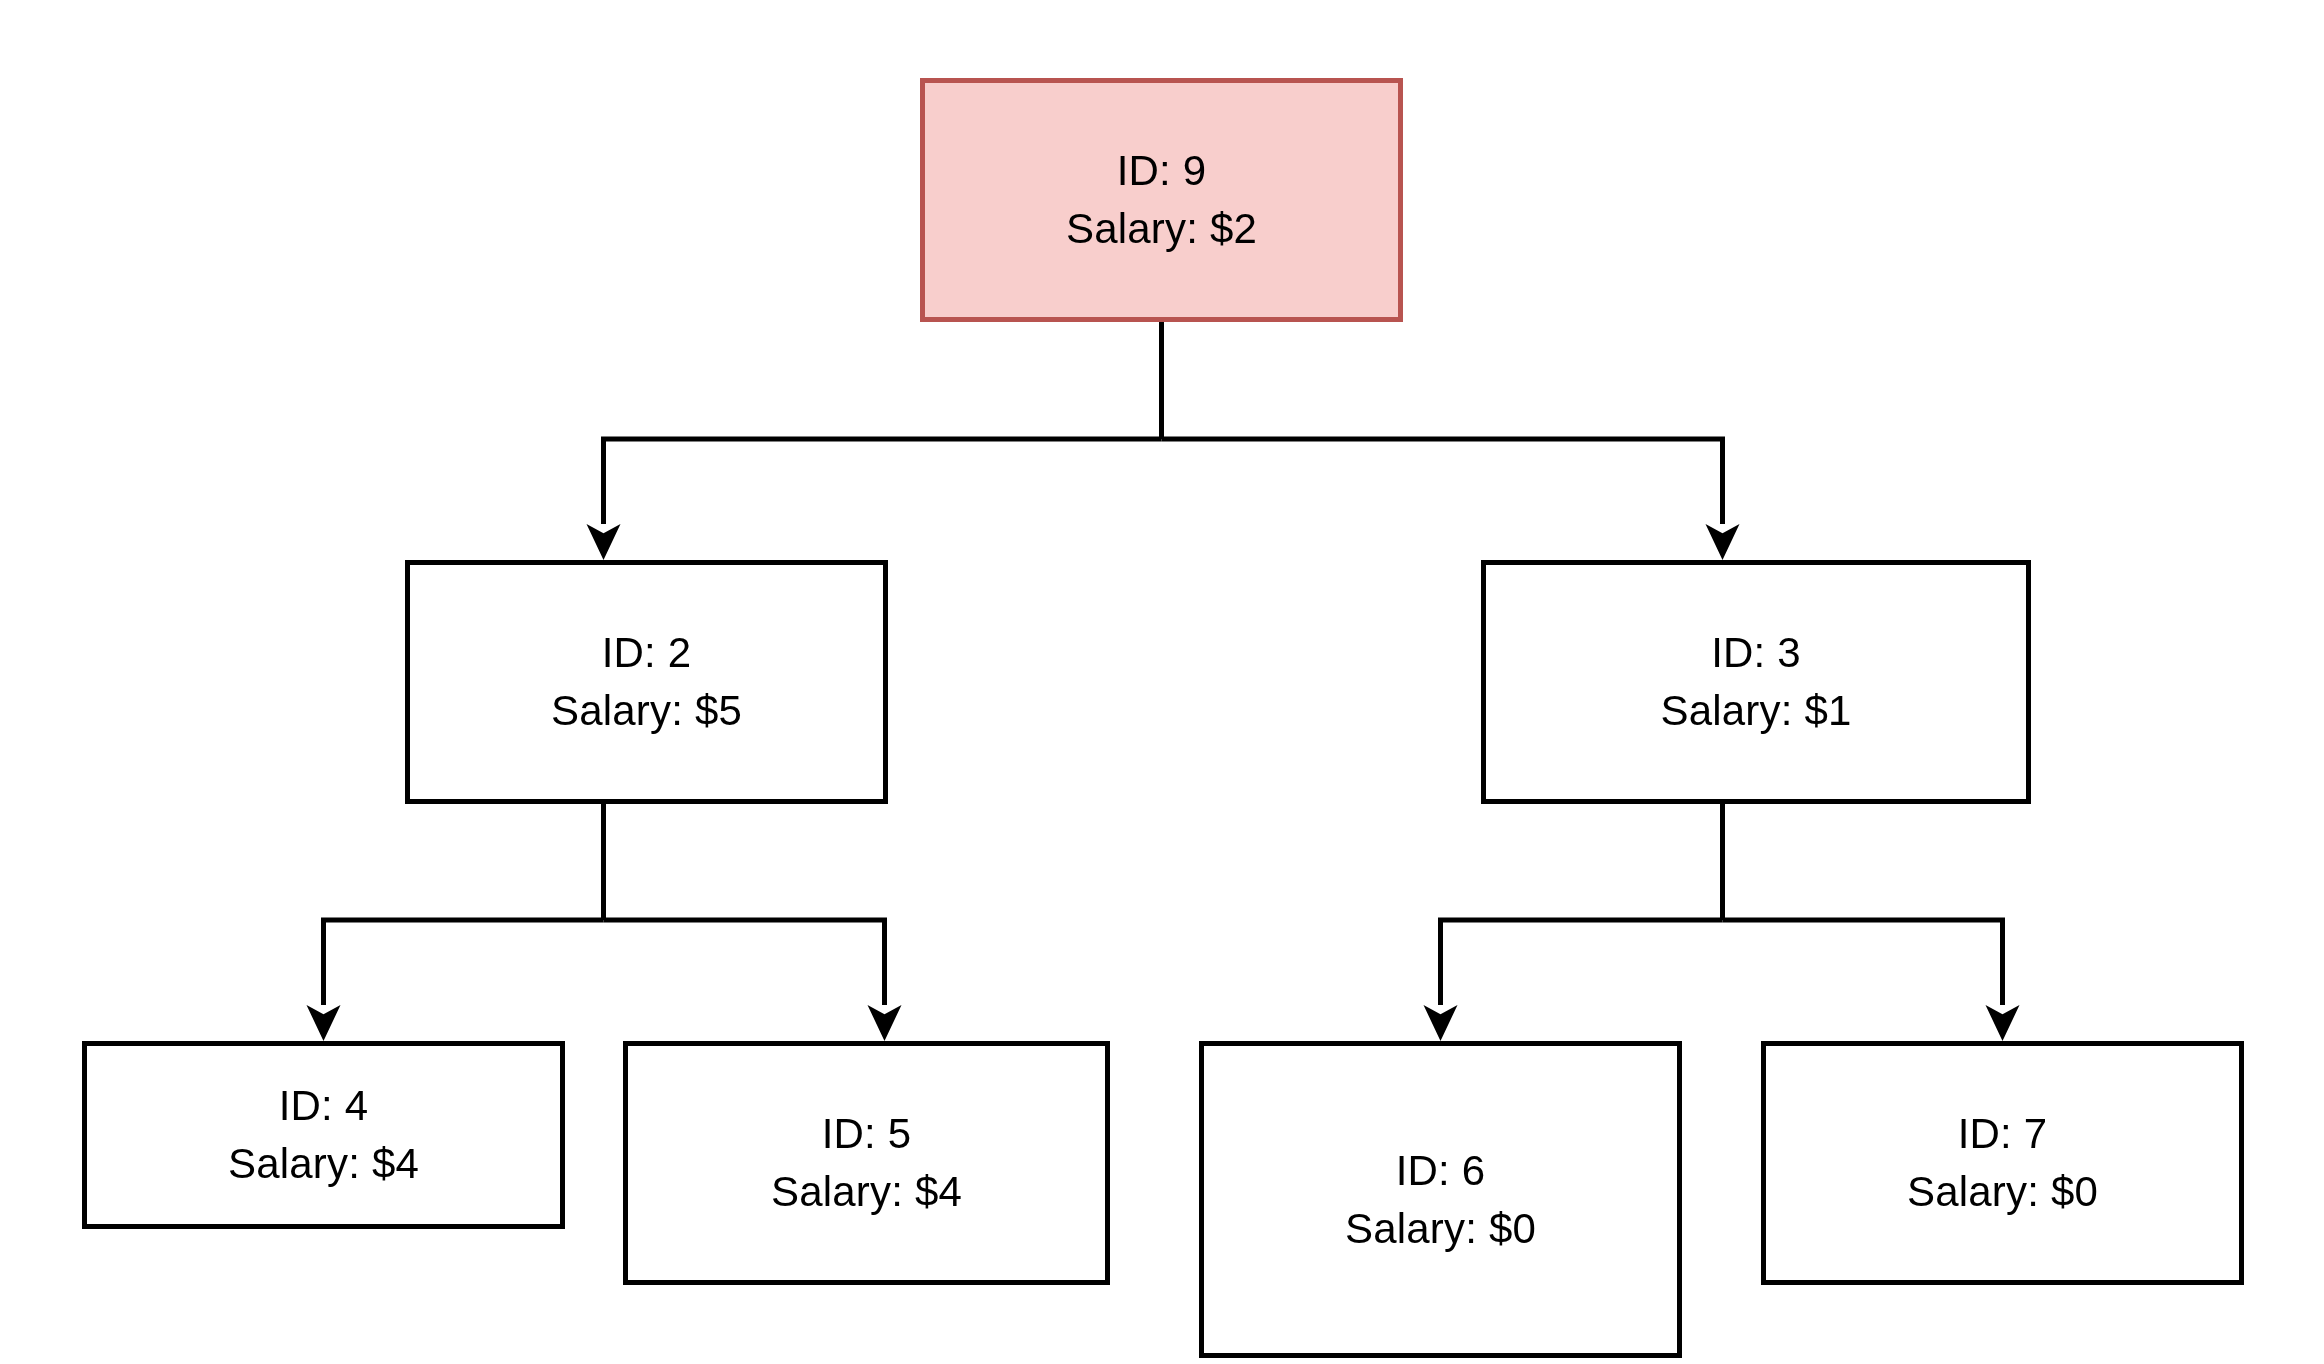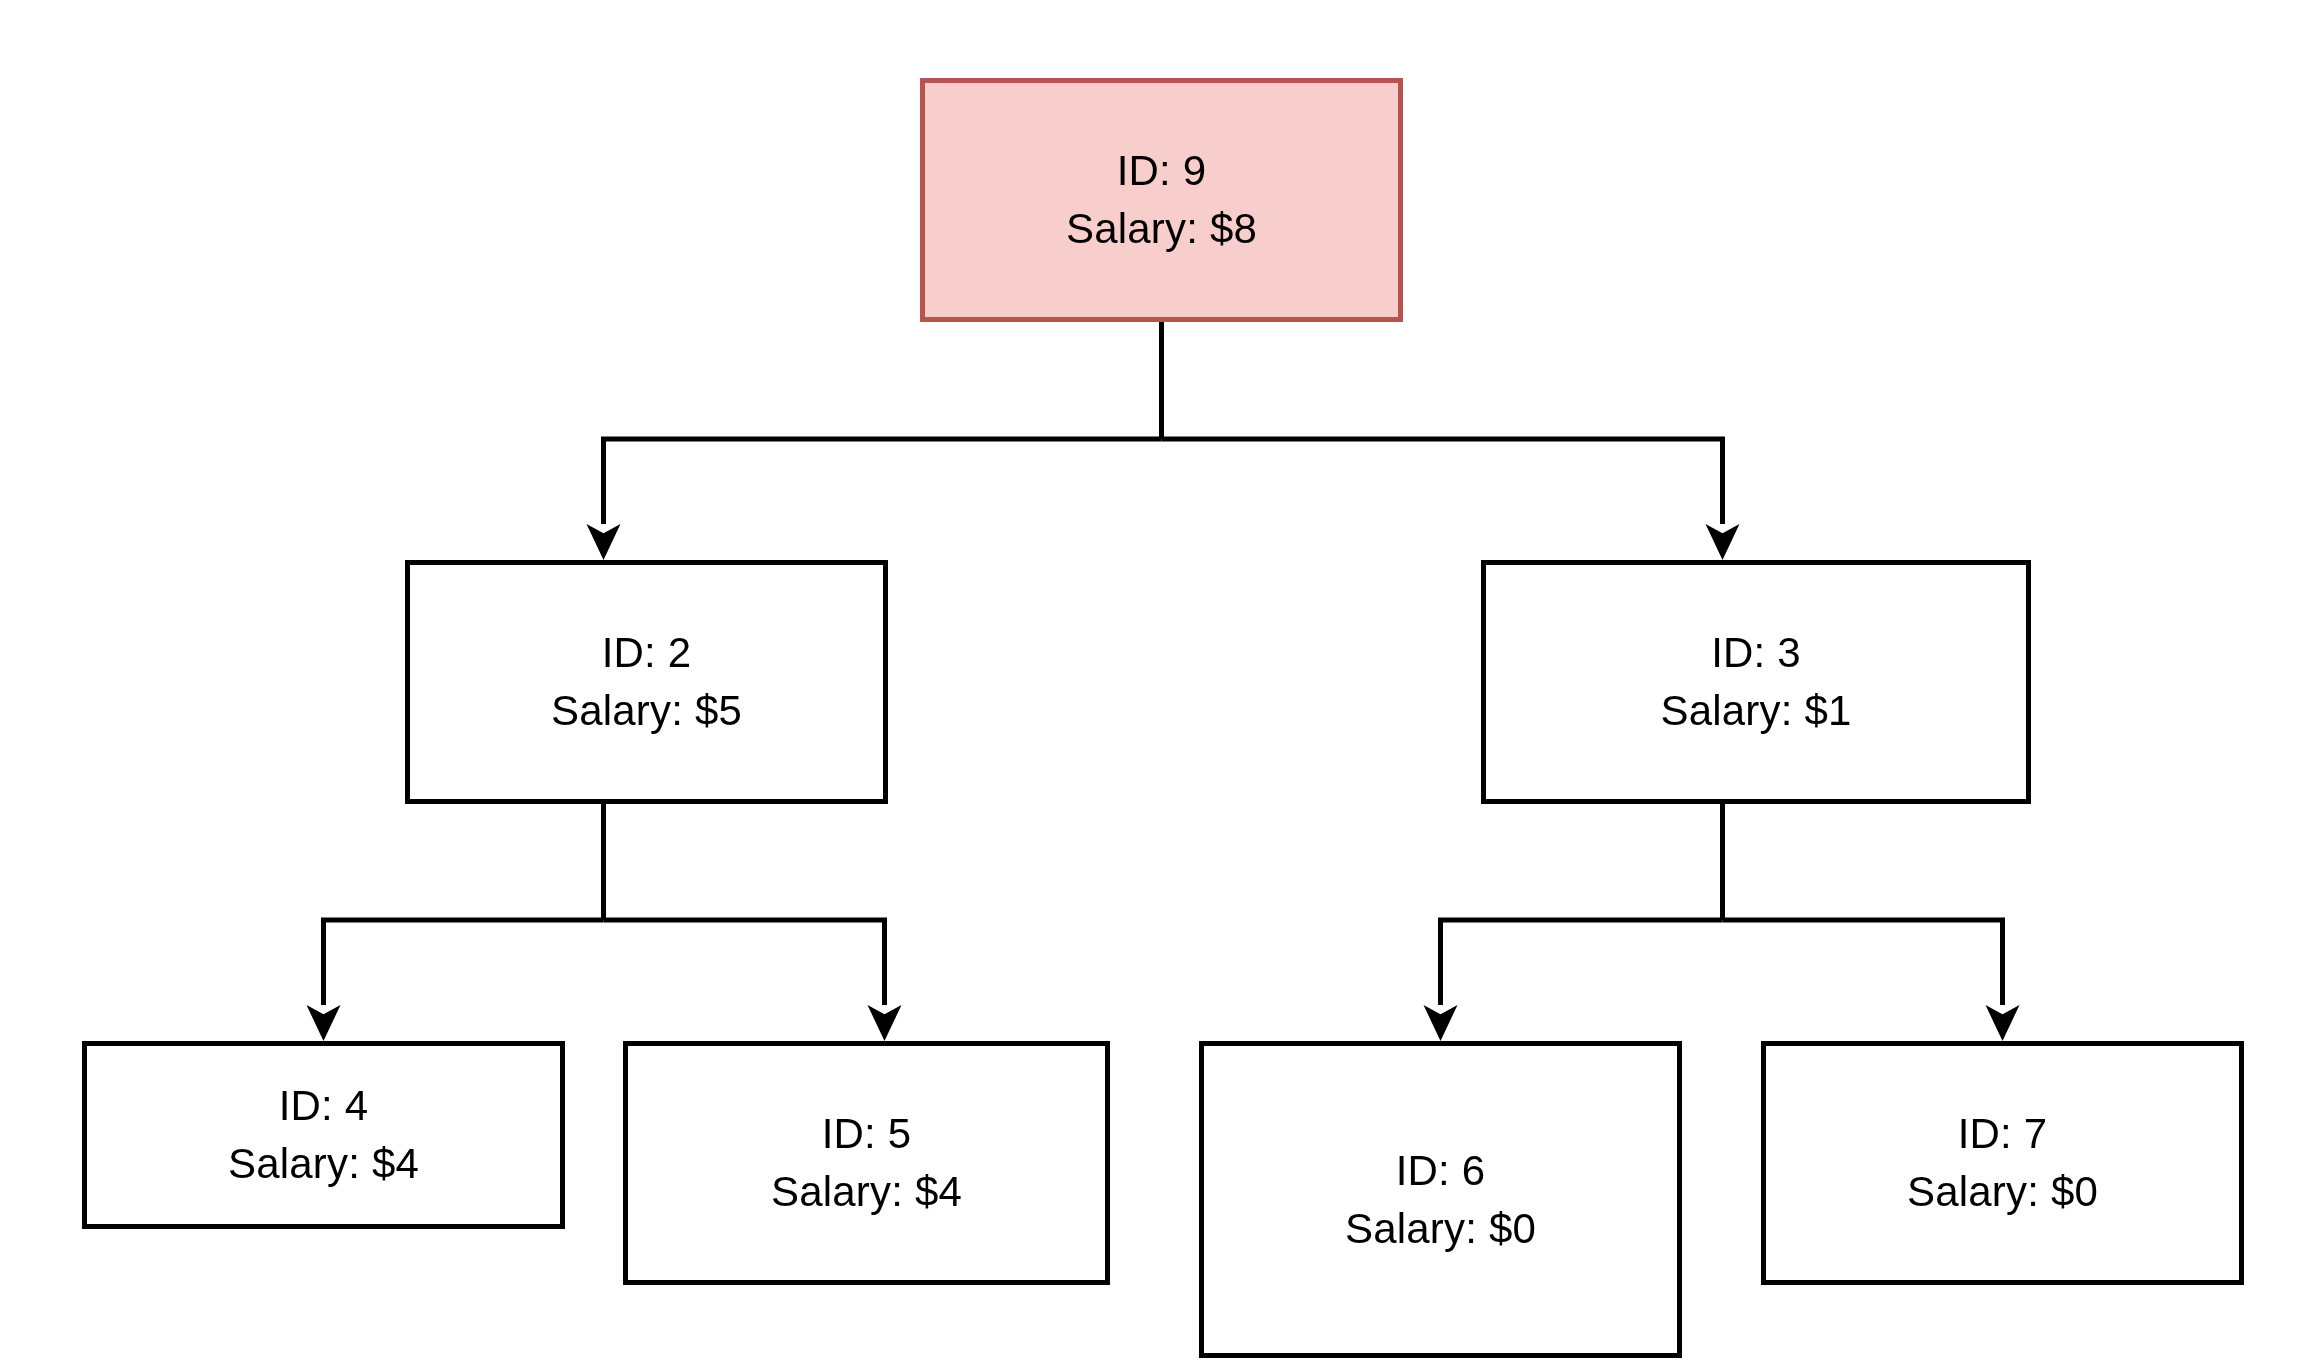--- a/index.html
+++ b/index.html
@@ -74,21 +74,21 @@
         <path d="M 1722.5 920 L 1440.5 920 L 1440.5 1005" stroke="#000000" stroke-width="5" fill="none" stroke-linejoin="miter"></path>
         <path d="M 1440.5 1041 L 1423.5 1005 L 1440.5 1014.36 L 1457.5 1005 Z" fill="#000000"></path>
         <path d="M 1722.5 920 L 2002.5 920 L 2002.5 1005" stroke="#000000" stroke-width="5" fill="none" stroke-linejoin="miter"></path>
         <path d="M 2002.5 1041 L 1985.5 1005 L 2002.5 1014.36 L 2019.5 1005 Z" fill="#000000"></path>
       </g>
     </svg>
 
   <div id="node-layer">
       <div class="node highlight" style="left: 920px; top: 78px; width: 483px; height: 244px;">
         <span class="node-line">ID: 9</span>
-        <span class="node-line">Salary: $8</span>
+        <span class="node-line">Salary: $2</span>
       </div>
       <div class="node" style="left: 362px; top: 560px; width: 483px; height: 244px; margin-left: 43px;">
         <span class="node-line">ID: 2</span>
         <span class="node-line">Salary: $5</span>
       </div>
       <div class="node" style="left: 1481px; top: 560px; width: 550px; height: 244px;">
         <span class="node-line">ID: 3</span>
         <span class="node-line">Salary: $1</span>
       </div>
       <div class="node" style="left: 82px; top: 1041px; width: 483px; height: 188px;">

